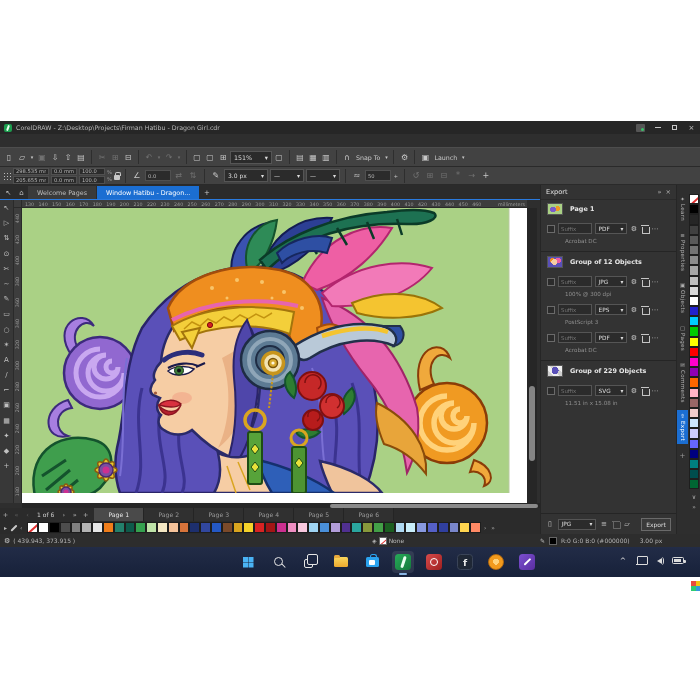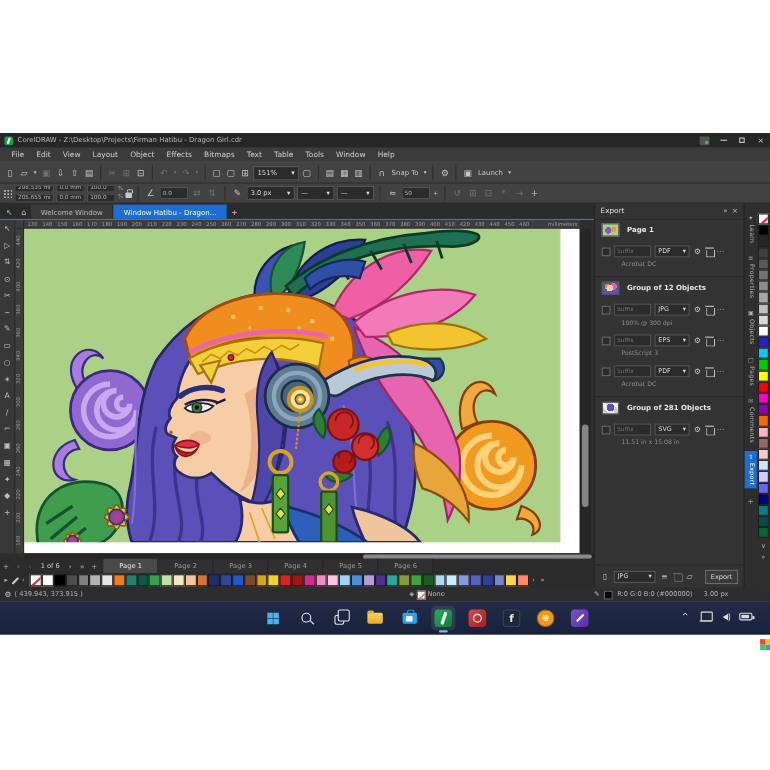--- a/index.html
+++ b/index.html
@@ -165,34 +165,20 @@
       <span class="wc">
           <span class="i-min"></span>
         </span>
       <span class="wc">
           <span class="i-rest"></span>
         </span>
       <span class="wc">×</span>
     </span>
   </div>
 
-  <div id="menubar">
-      <div class="menu-item">File</div>
-      <div class="menu-item">Edit</div>
-      <div class="menu-item">View</div>
-      <div class="menu-item">Layout</div>
-      <div class="menu-item">Object</div>
-      <div class="menu-item">Effects</div>
-      <div class="menu-item">Bitmaps</div>
-      <div class="menu-item">Text</div>
-      <div class="menu-item">Table</div>
-      <div class="menu-item">Tools</div>
-      <div class="menu-item">Window</div>
-      <div class="menu-item">Help</div>
-    </div>
 
   <div id="toolbar">
     <span class="tbi">▯</span>
     <span class="tbi">▱</span>
     <span class="tbi sm">▾</span>
     <span class="tbi dis">▣</span>
     <span class="tbi">⇩</span>
     <span class="tbi">⇧</span>
     <span class="tbi">▤</span>
     <span class="sep"></span>
@@ -276,21 +262,21 @@
     <span class="tbi dis">⊞</span>
     <span class="tbi dis">⊟</span>
     <span class="tbi dis">*</span>
     <span class="tbi dis">→</span>
     <span class="tbi">+</span>
   </div>
 
   <div id="docbar">
     <span class="dbi">↖</span>
     <span class="dbi">⌂</span>
-    <div class="doctab">Welcome Window</div>
+    <div class="doctab">Welcome Pages</div>
     <div class="doctab active">Window Hatibu - Dragon...</div>
     <span class="dbi">+</span>
   </div>
 
   <div id="toolbox">
       <div class="tool">↖</div>
       <div class="tool">▷</div>
       <div class="tool">⇅</div>
       <div class="tool">⊙</div>
       <div class="tool">✂</div>
@@ -639,21 +625,21 @@
         </div>
       <span class="xic">⚙</span>
       <span class="i-trash"></span>
       <span class="xic">⋯</span>
     </div>
     <div class="xinfo" style="top:162px">Acrobat DC</div>
     <div class="xdiv" style="top:175px"></div>
 
     <div class="xhead" style="top:179px">
       <span class="thumb t3"></span>
-      <span class="xtitle">Group of 281 Objects</span>
+      <span class="xtitle">Group of 229 Objects</span>
     </div>
     <div class="xrow" style="top:199px">
       <span class="chk"></span>
       <input class="sfx" placeholder="Suffix" style="">
       <div class="fmt">
           <span>SVG</span>
           <span>▾</span>
         </div>
       <span class="xic">⚙</span>
       <span class="i-trash"></span>

